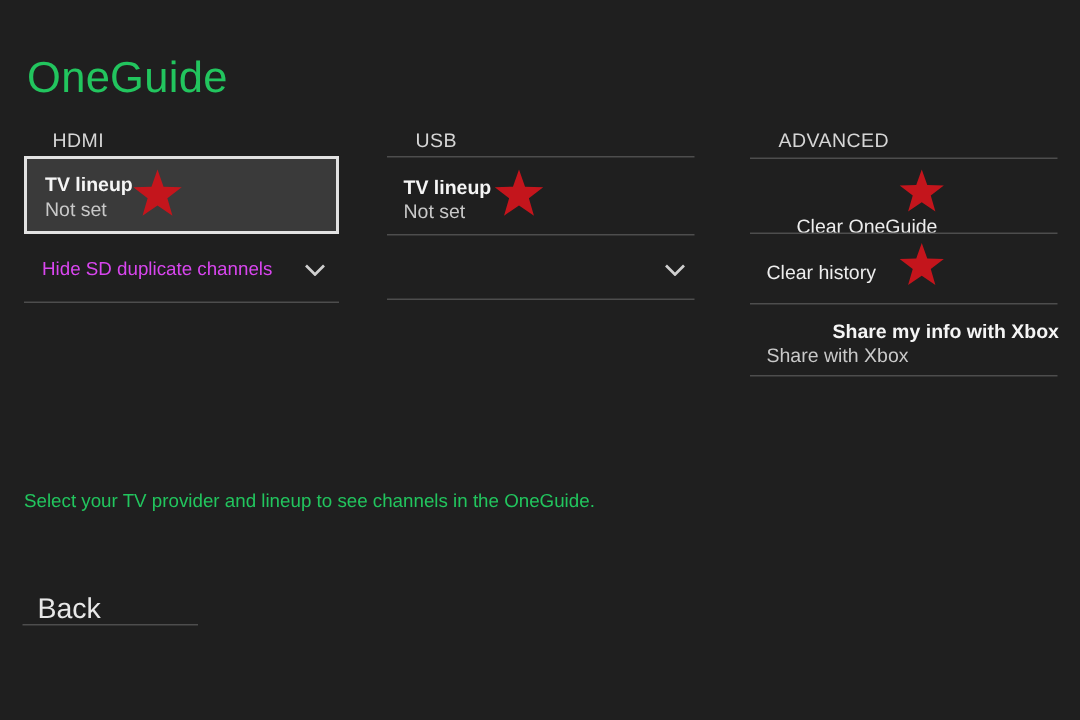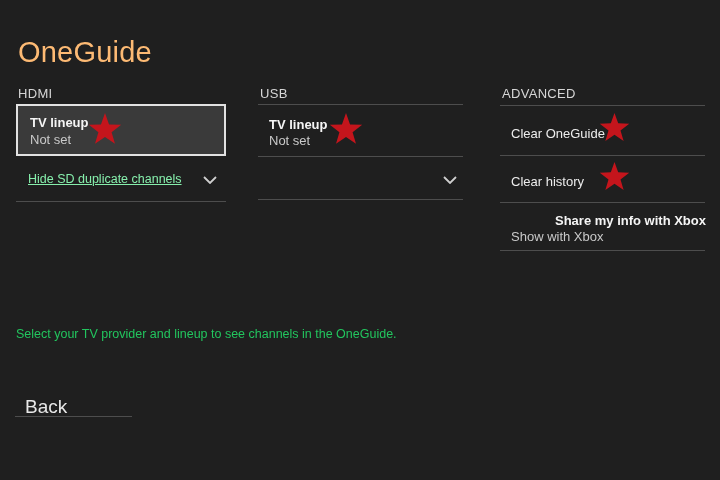--- a/index.html
+++ b/index.html
@@ -4,49 +4,49 @@
 <style>
   html,body{margin:0;padding:0;background:#000;}
   .screen{
     position:relative;width:720px;height:480px;overflow:hidden;
     background:#1f1f1f;
     font-family:"Liberation Sans", sans-serif;
     -webkit-font-smoothing:antialiased;
   }
   .page-title{
     position:absolute;left:18px;top:36px;
-    font-size:29px;font-weight:300;color:#fdba74;letter-spacing:.2px;
+    font-size:29px;font-weight:300;color:#22c55e;letter-spacing:.2px;
   }
   .col{position:absolute;top:86px;}
   .col-hdmi{left:16px;width:210px;}
   .col-usb{left:258px;width:205px;}
   .col-adv{left:500px;width:205px;}
   .col-header{
-    position:absolute;top:0;left:2px;
+    position:absolute;top:0;left:19px;
     font-size:13px;color:#d6d6d6;letter-spacing:.3px;
   }
   .divider{position:absolute;left:0;height:1px;background:#4d4d4d;}
   .focus-box{
     position:absolute;left:0;top:18px;width:210px;height:52px;
     box-sizing:border-box;border:2px solid #e2e2e2;background:#3a3a3a;
     cursor:pointer;
   }
   .tile-title{
     position:absolute;left:12px;top:9px;
     font-size:13px;font-weight:bold;color:#f5f5f5;
   }
   .tile-value{
     position:absolute;left:12px;top:26px;
     font-size:13px;color:#c9c9c9;
   }
   .plain-title{font-size:13px;font-weight:bold;color:#f5f5f5;position:absolute;left:11px;}
   .plain-value{font-size:13px;color:#c9c9c9;position:absolute;left:11px;}
   .drop-label{
     position:absolute;left:12px;
-    font-size:12.5px;color:#86efac;white-space:nowrap;text-decoration:underline;
+    font-size:12.5px;color:#d946ef;white-space:nowrap;
   }
   .row-click{cursor:pointer;}
   .star{position:absolute;}
   .chev{position:absolute;}
   .adv-label{
     position:absolute;left:11px;
     font-size:13px;color:#ededed;white-space:nowrap;cursor:pointer;
   }
   .hint{
     position:absolute;left:16px;top:327px;
@@ -104,38 +104,38 @@
       </svg>
     </div>
     <div class="divider" style="top:113px;width:205px;"></div>
   </div>
 
   <div class="col col-adv">
     <div class="col-header">ADVANCED</div>
     <div class="divider" style="top:19px;width:205px;"></div>
 
     <div class="row-click" style="position:absolute;left:0;top:20px;width:205px;height:49px;">
-      <span class="adv-label" style="top:20px;">Clear OneGuide</span>
+      <span class="adv-label" style="top:37px;margin-left:20px;">Clear OneGuide</span>
       <svg class="star" style="left:99px;top:6px;" width="31" height="31" viewBox="0 0 32 32">
         <polygon points="16,1 19.8,11.7 31.2,12.1 22.2,19 25.4,29.9 16,23.5 6.6,29.9 9.8,19 0.8,12.1 12.2,11.7" fill="#c4151c"></polygon>
       </svg>
     </div>
     <div class="divider" style="top:69px;width:205px;"></div>
 
     <div class="row-click" style="position:absolute;left:0;top:70px;width:205px;height:46px;text-align:center;">
       <span class="adv-label" style="top:18px;">Clear history</span>
       <svg class="star" style="left:99px;top:5px;" width="31" height="31" viewBox="0 0 32 32">
         <polygon points="16,1 19.8,11.7 31.2,12.1 22.2,19 25.4,29.9 16,23.5 6.6,29.9 9.8,19 0.8,12.1 12.2,11.7" fill="#c4151c"></polygon>
       </svg>
     </div>
     <div class="divider" style="top:116px;width:205px;"></div>
 
     <div class="row-click" style="position:absolute;left:0;top:117px;width:205px;height:47px;">
       <span class="plain-title" style="top:10px;white-space:nowrap;margin-left:44px;">Share my info with Xbox</span>
-      <span class="plain-value" style="top:26px;white-space:nowrap;">Show with Xbox</span>
+      <span class="plain-value" style="top:26px;white-space:nowrap;">Share with Xbox</span>
     </div>
     <div class="divider" style="top:164px;width:205px;"></div>
   </div>
 
   <div class="hint">Select your TV provider and lineup to see channels in the OneGuide.</div>
   <div class="back-label">Back</div>
   <div class="back-line"></div>
 
 </div>
 

